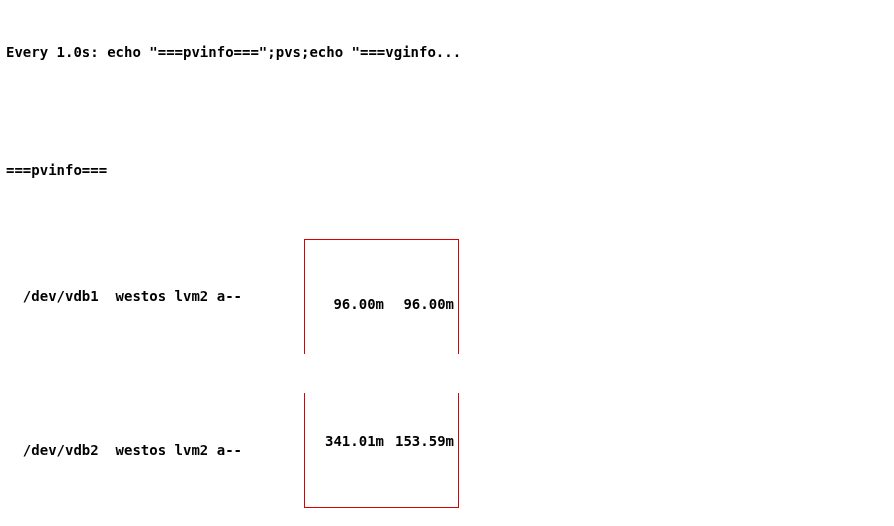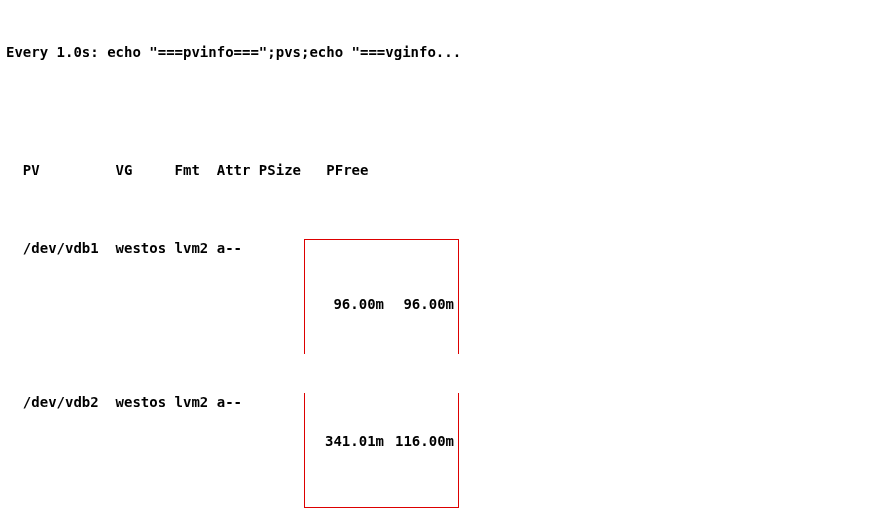--- a/index.html
+++ b/index.html
@@ -16,50 +16,50 @@
     line-height: 1.4;
     white-space: pre;
   }
   .upper-term .header-line { display: flex; justify-content: space-between; }
   .red-box {
     border: 1px solid #d00;
     display: inline-block;
     padding: 16px 4px;
   }
   .pv-line { display: flex; }
-  .pv-left { width: 298px; flex-shrink: 0; }
+  .pv-left { width: 298px; flex-shrink: 0; margin-top: 48px; }
   .pv-sizes { display: flex; }
   .pv-psize { width: 75px; text-align: right; }
   .pv-pfree { width: 70px; text-align: right; }
 </style>
 </head>
 <body>
 
 <div class="upper-term">
   <div class="header-line">
     <span>Every 1.0s: echo "===pvinfo===";pvs;echo "===vginfo...</span>
   </div>
   <div>&nbsp;</div>
-  <div>  PV         VG     Fmt  Attr PSize   PFree</div>
+  <div>===pvinfo===</div>
 
   <div class="pv-line">
     <span class="pv-left">  /dev/vdb1  westos lvm2 a--</span>
     <span class="red-box" style="border-bottom:none; padding-bottom:0;">
       <span class="pv-sizes">
         <span class="pv-psize">96.00m</span>
         <span class="pv-pfree">96.00m</span>
       </span>
     </span>
   </div>
   <div class="pv-line">
     <span class="pv-left">  /dev/vdb2  westos lvm2 a--</span>
     <span class="red-box" style="border-top:none; padding-top:0;">
       <span class="pv-sizes">
         <span class="pv-psize">341.01m</span>
-        <span class="pv-pfree">116.00m</span>
+        <span class="pv-pfree">153.59m</span>
       </span>
     </span>
   </div>
 
   
   
   
   
   
   

